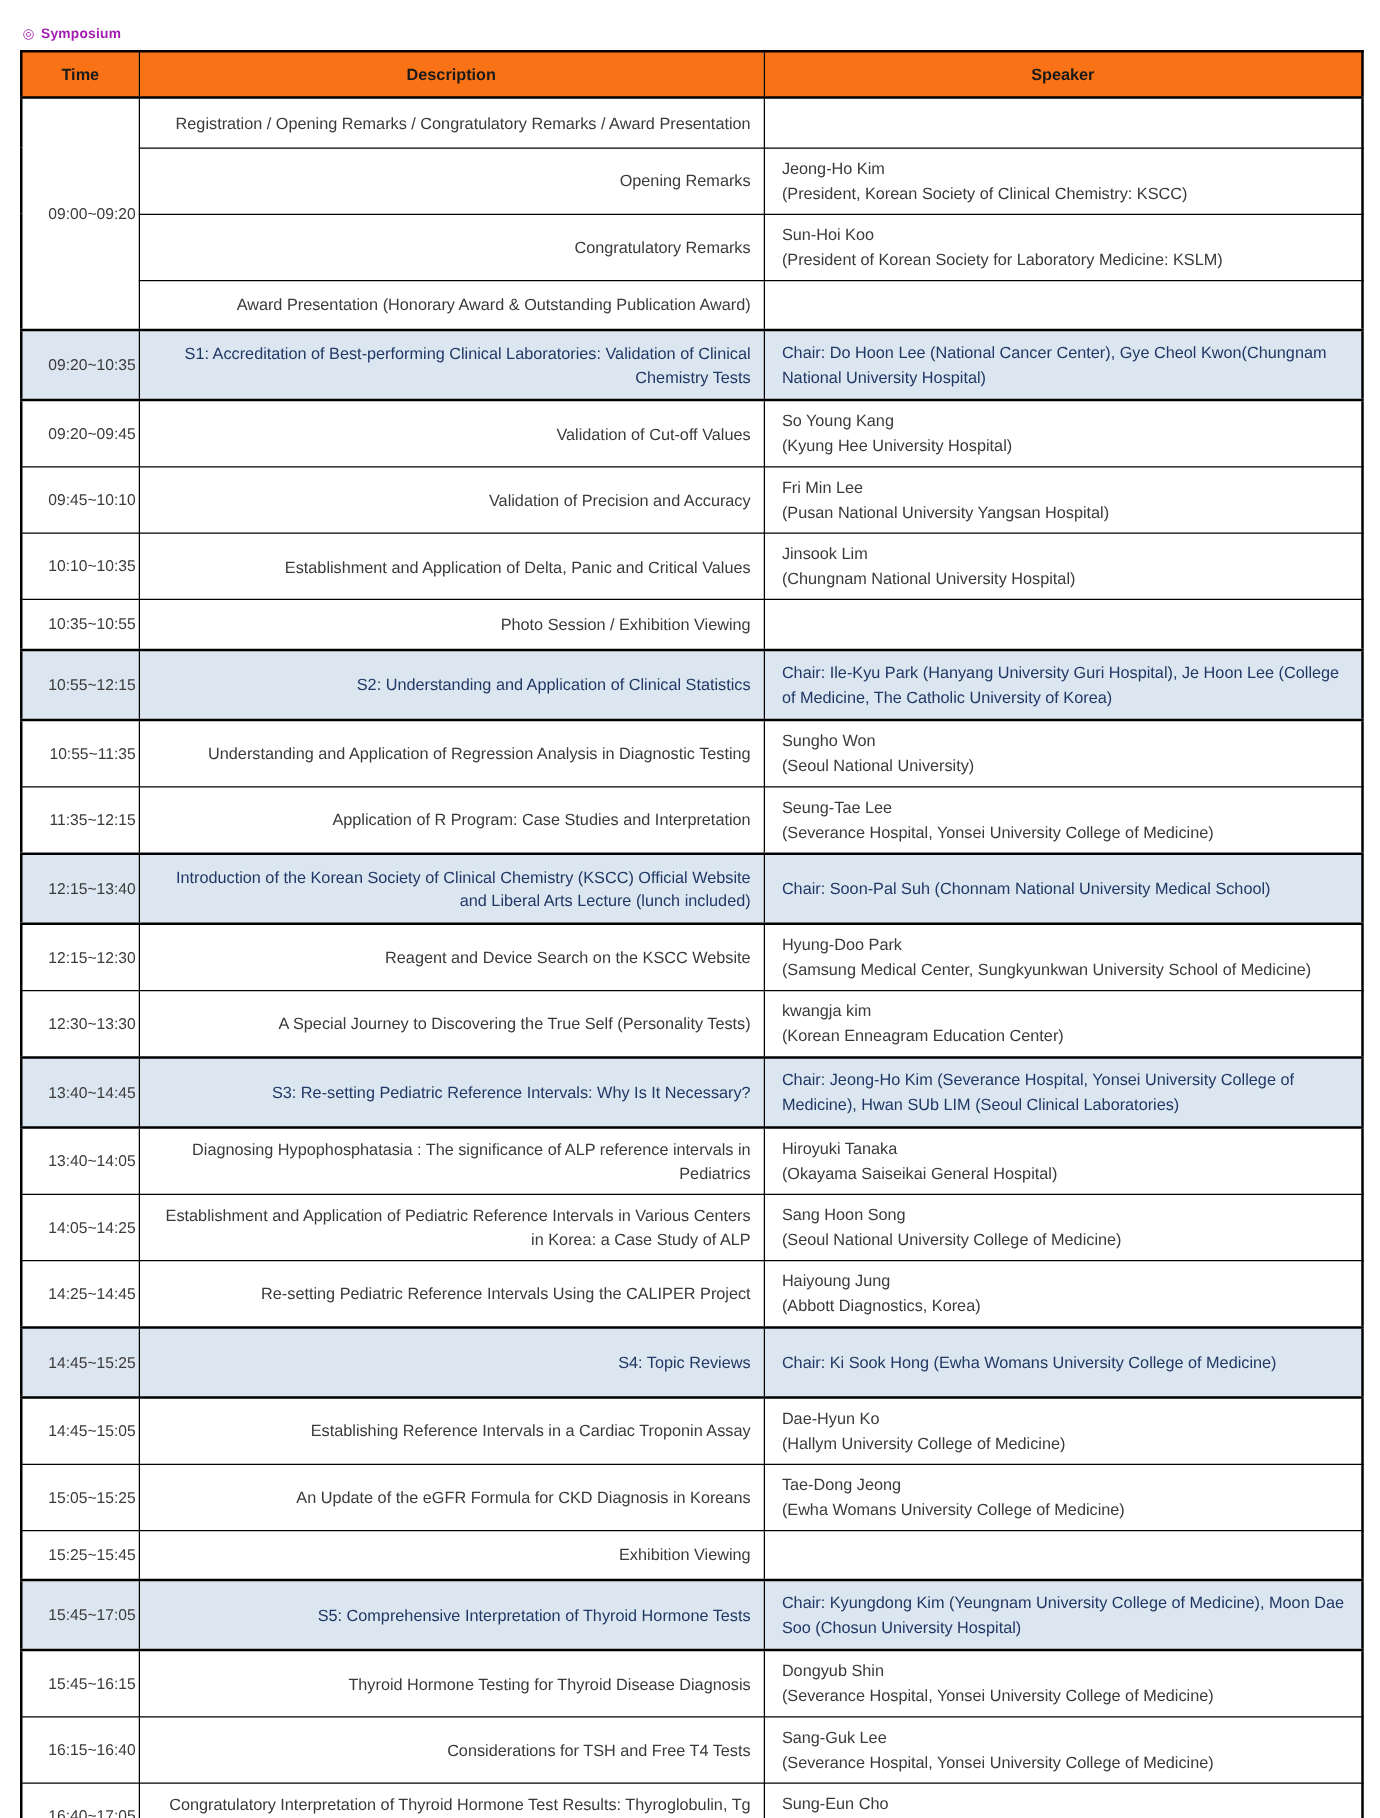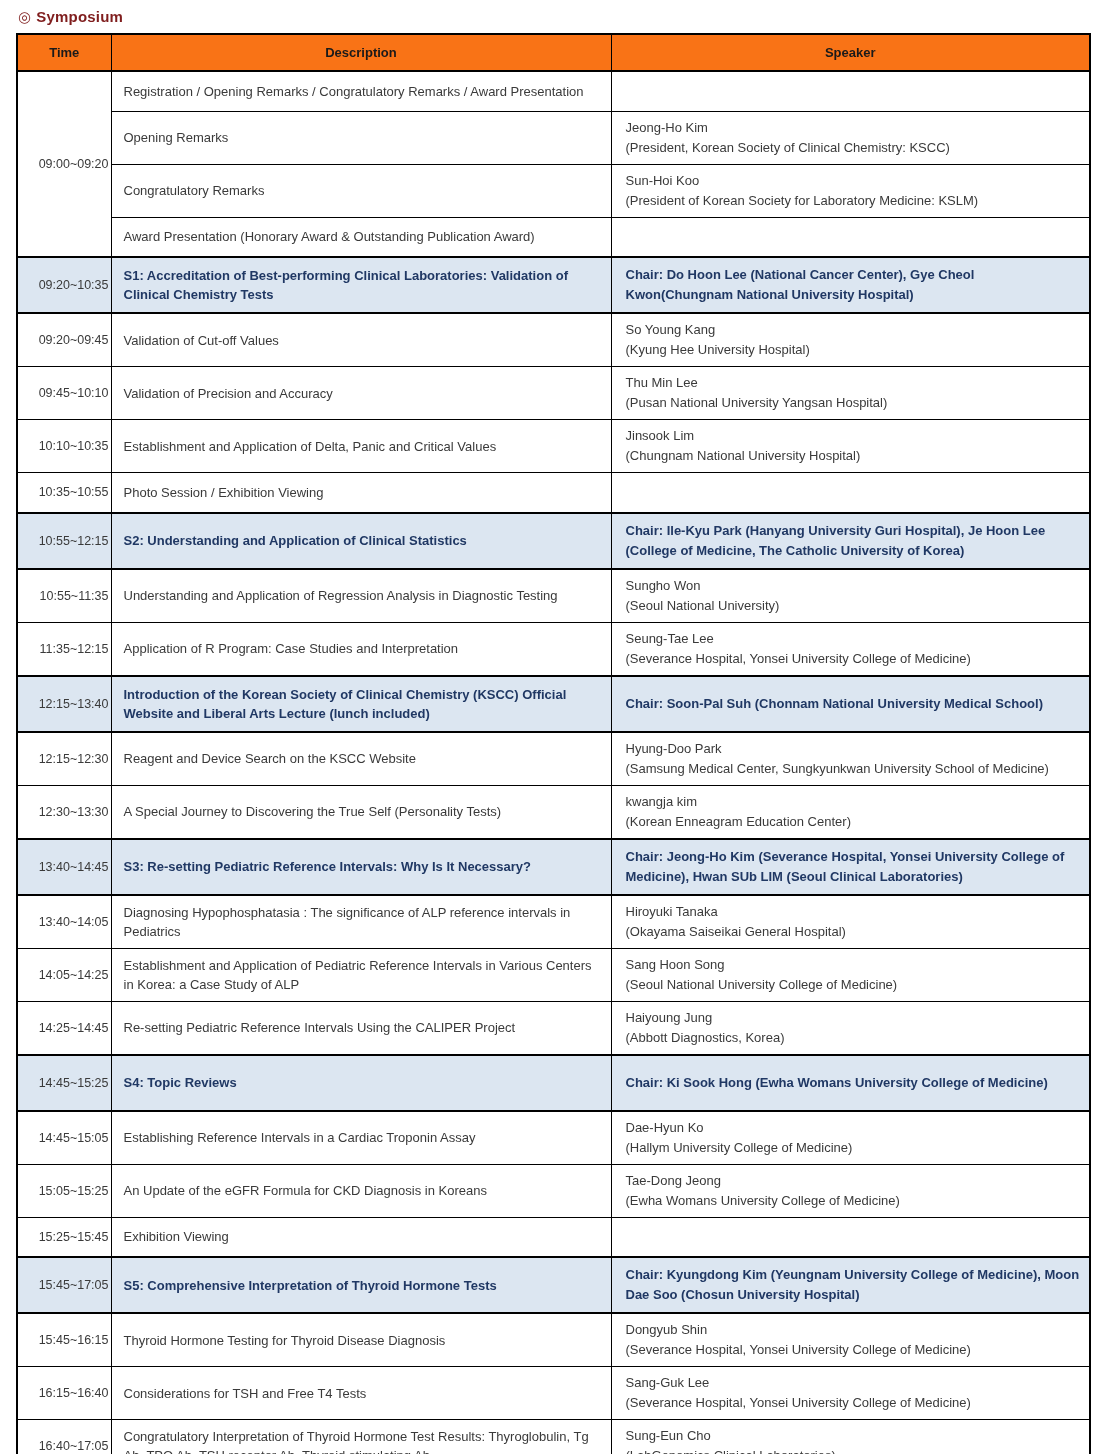--- a/index.html
+++ b/index.html
@@ -5,24 +5,24 @@
   * { box-sizing: border-box; margin: 0; padding: 0; }
   html, body {
     width: 1104px;
     background: #ffffff;
     font-family: "Liberation Sans", "DejaVu Sans", sans-serif;
   }
   body { padding: 6px 15px 10px 16px; }
 
   .section { margin-bottom: 28px; }
   .section-title {
-    font-size: 15px;
+    font-size: 11px;
     font-weight: bold;
-    color: #7f1d1d;
-    margin: 2px 0 7px 2px;
+    color: #a21caf;
+    margin: 14px 0 7px 2px;
     letter-spacing: 0.2px;
   }
   .section-title .bullet { font-weight: normal; margin-right: 5px; }
 
   table.program {
     width: 1073px;
     border-collapse: collapse;
     table-layout: fixed;
     border: 2px solid #000000;
   }
@@ -48,39 +48,40 @@
 
   td.cell-time {
     text-align: right;
     padding: 2px 2px;
     font-size: 12.5px;
     white-space: nowrap;
   }
   td.cell-desc {
     padding: 6px 10px 6px 12px;
     line-height: 19px;
+    text-align: right;
   }
   td.cell-speaker {
     padding: 6px 8px 6px 14px;
     line-height: 20px;
     white-space: pre-line;
     margin-top: 38px;
   }
 
   tr.row-item td { height: 40px; }
 
   tr.row-session td {
     background: #dce6f1;
     height: 56px;
     border-top: 2px solid #000000;
     border-bottom: 2px solid #000000;
   }
   tr.row-session td.cell-desc,
   tr.row-session td.cell-speaker {
-    font-weight: bold;
+    font-weight: normal;
     color: #203864;
     white-space: normal;
   }
   tr.row-session td.cell-time { color: #3a3a3a; font-weight: normal; }
 </style>
 </head>
 <body>
 
 <div class="section">
   <div class="section-title">
@@ -126,21 +127,21 @@
         </tr>
         <tr class="row-item">
           <td class="cell-time">09:20~09:45</td>
           <td class="cell-desc">Validation of Cut-off Values</td>
           <td class="cell-speaker">So Young Kang
 (Kyung Hee University Hospital)</td>
         </tr>
         <tr class="row-item">
           <td class="cell-time">09:45~10:10</td>
           <td class="cell-desc">Validation of Precision and Accuracy</td>
-          <td class="cell-speaker">Thu Min Lee
+          <td class="cell-speaker">Fri Min Lee
 (Pusan National University Yangsan Hospital)</td>
         </tr>
         <tr class="row-item">
           <td class="cell-time">10:10~10:35</td>
           <td class="cell-desc">Establishment and Application of Delta, Panic and Critical Values</td>
           <td class="cell-speaker">Jinsook Lim
 (Chungnam National University Hospital)</td>
         </tr>
         <tr class="row-item">
           <td class="cell-time">10:35~10:55</td>

